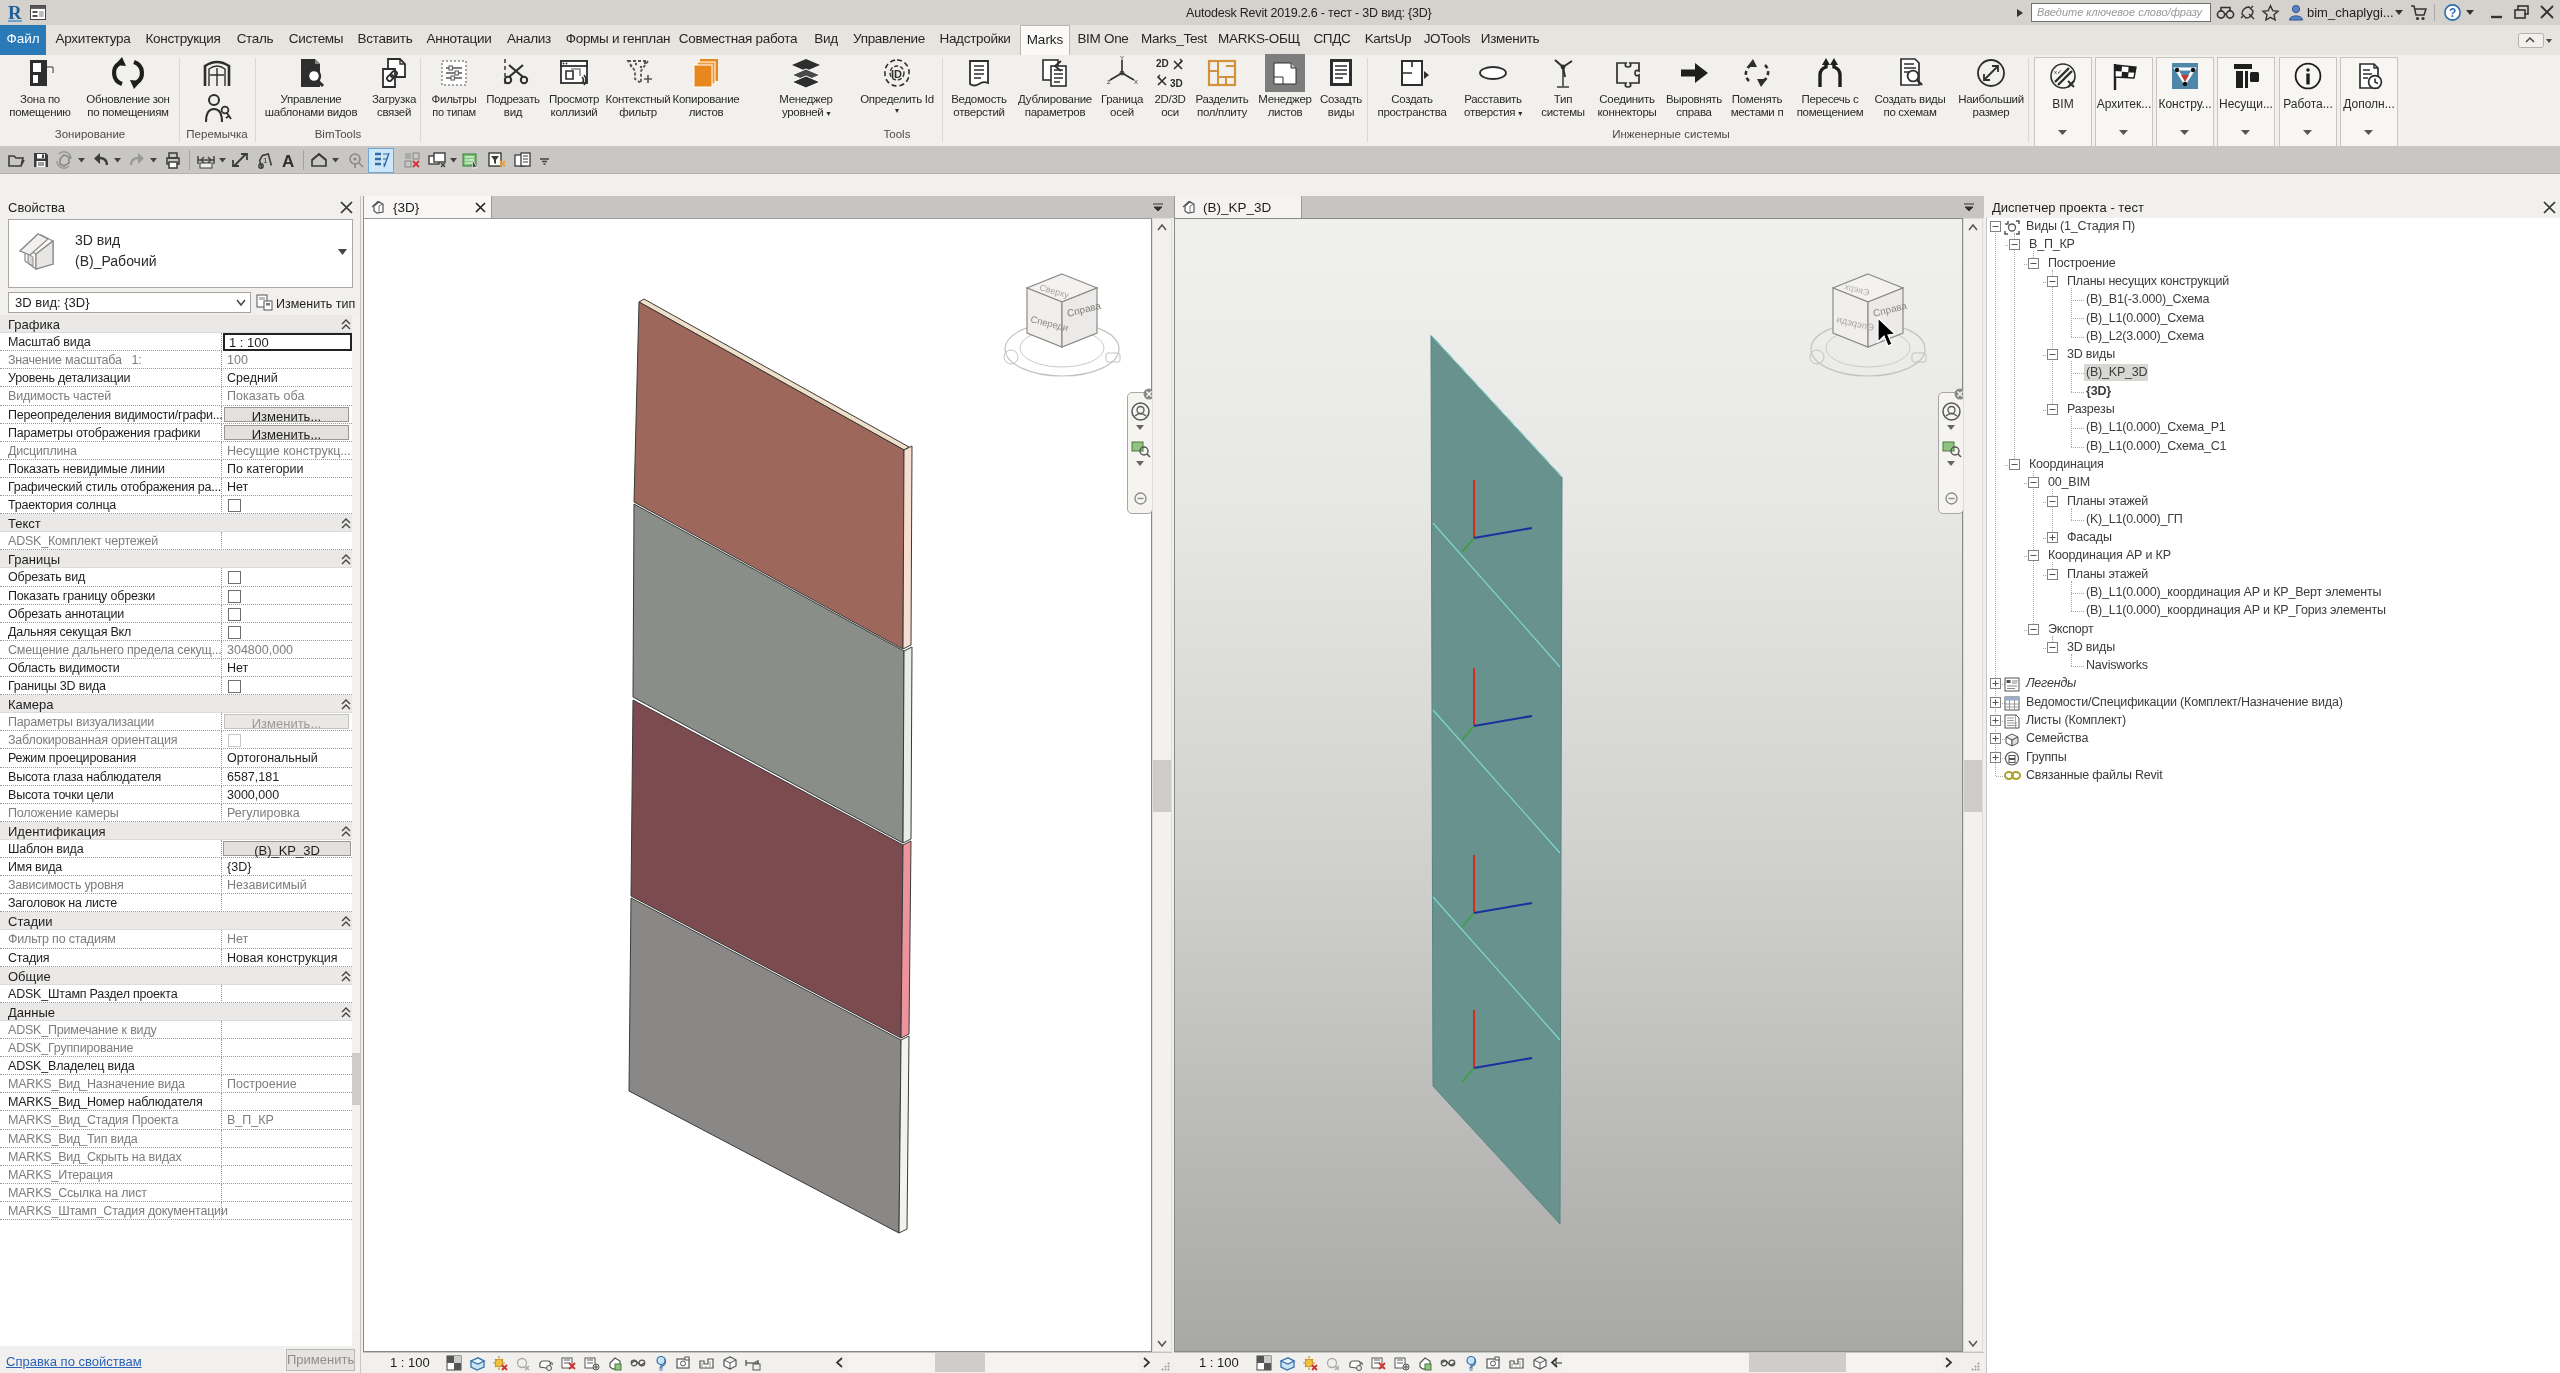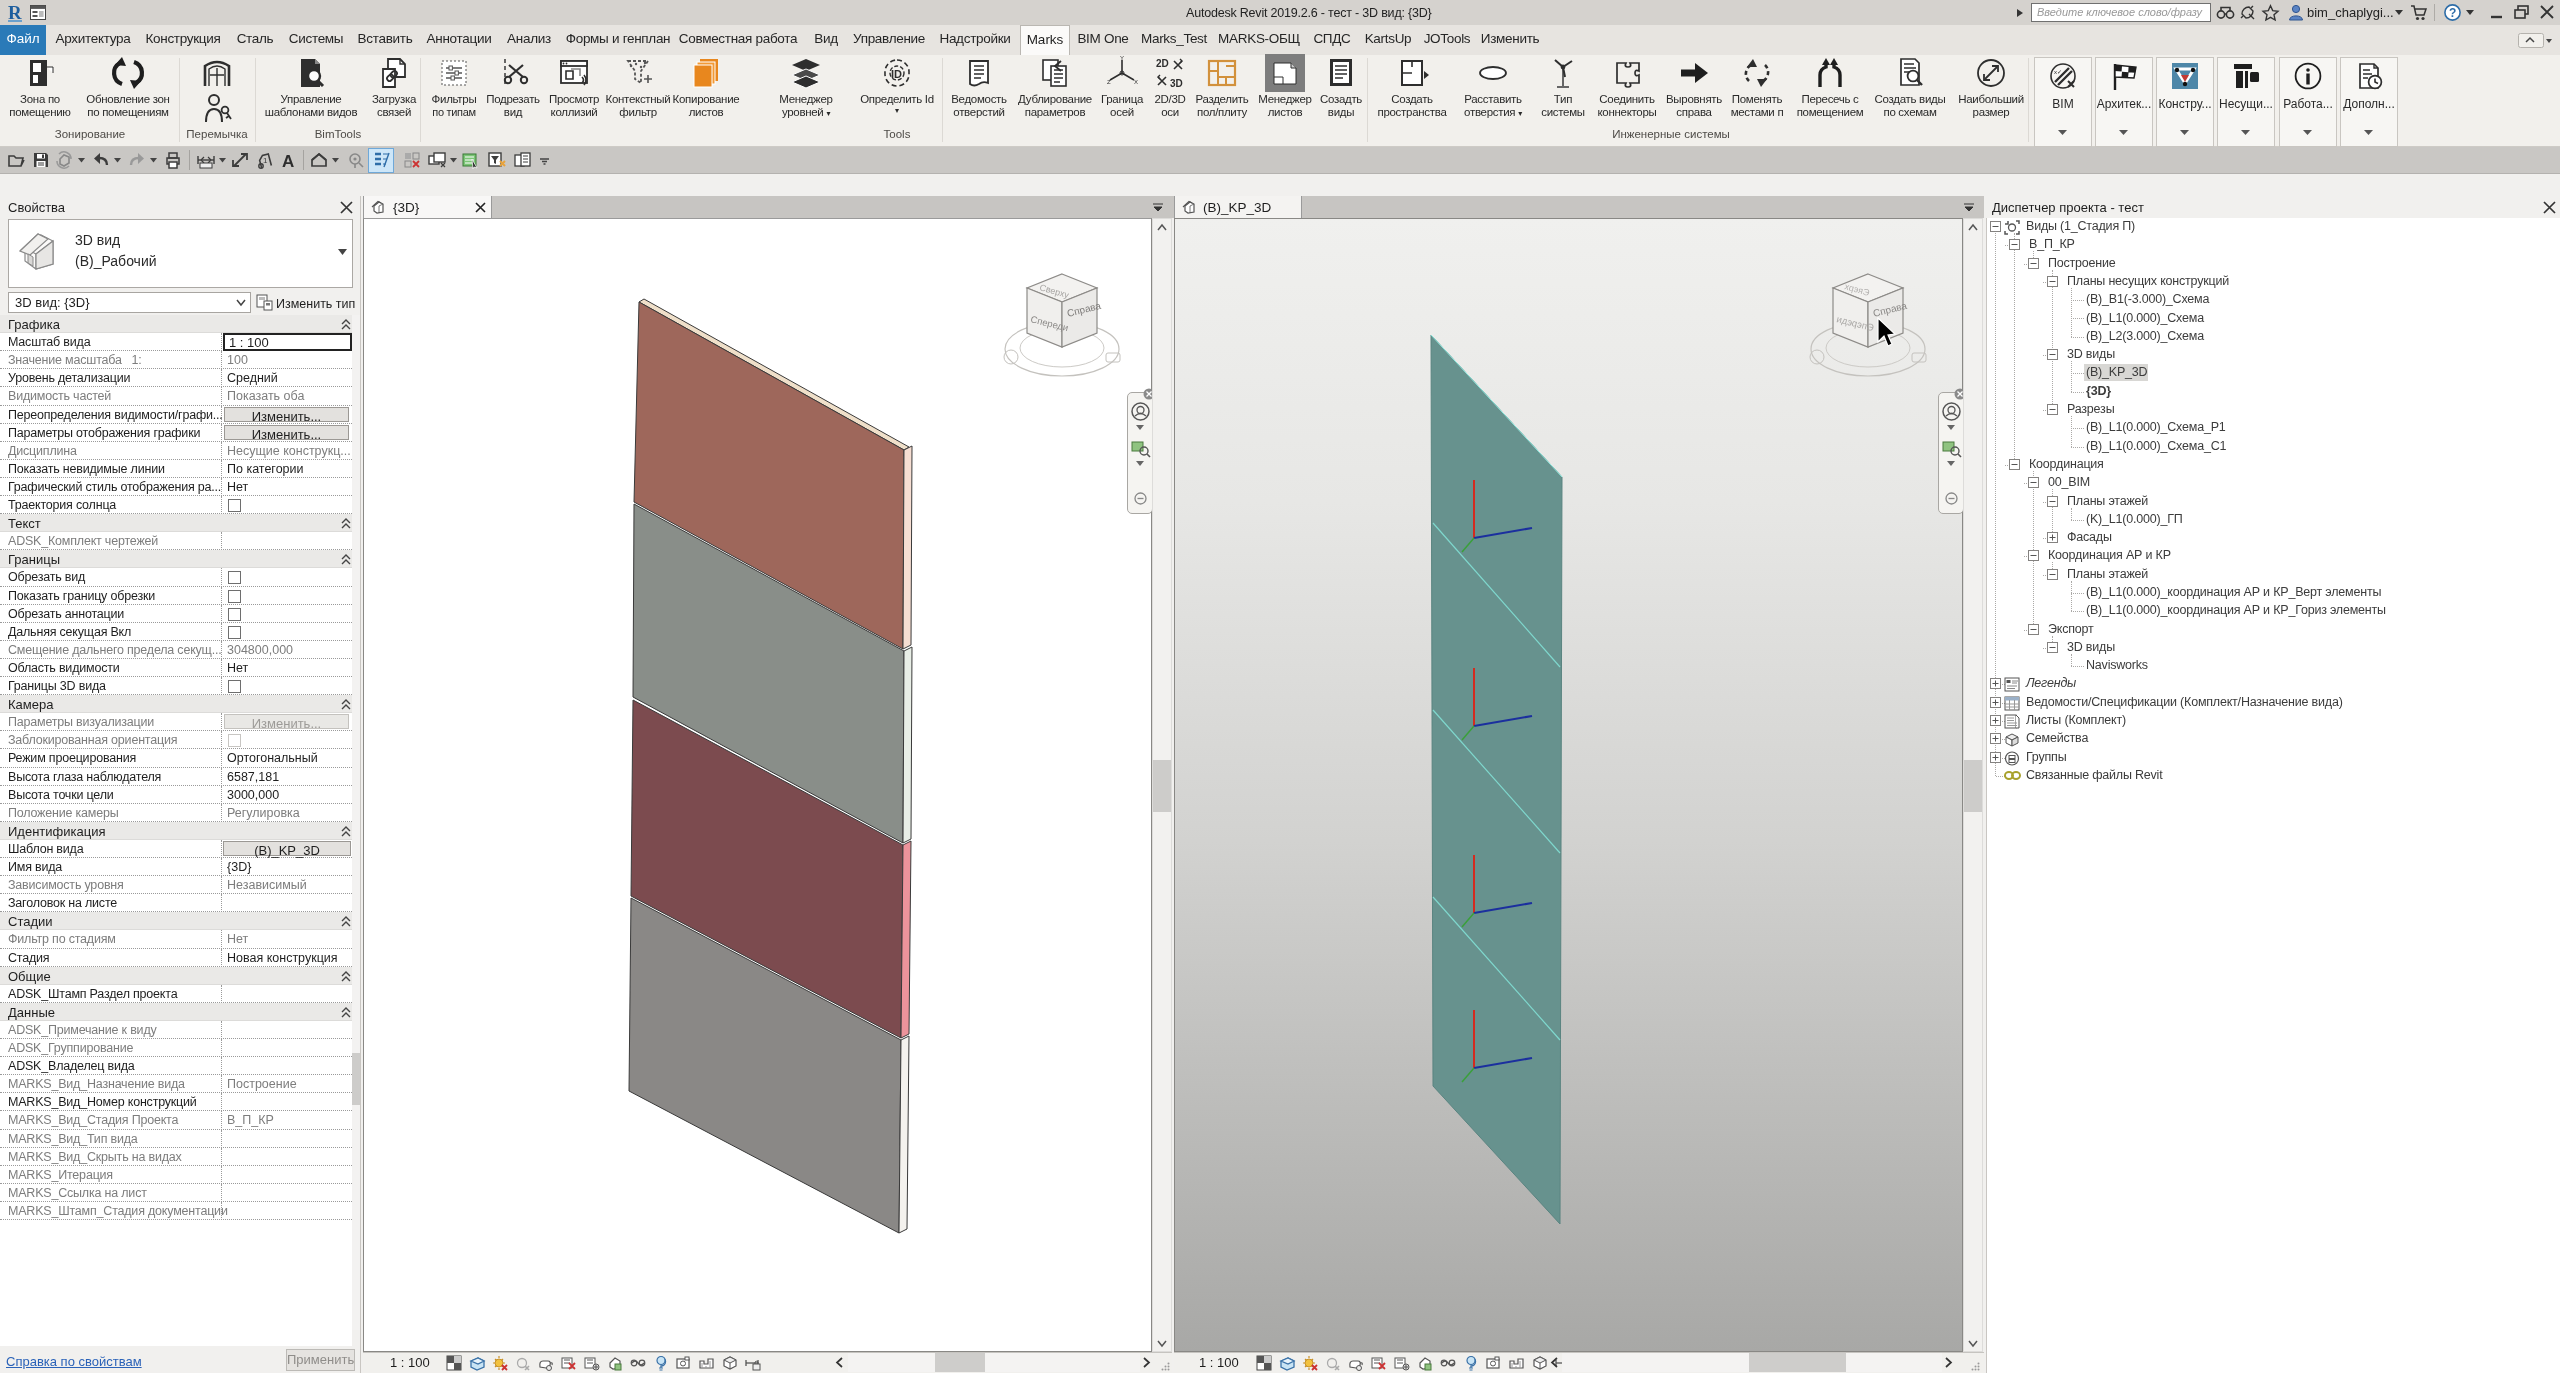--- a/index.html
+++ b/index.html
@@ -720,21 +720,21 @@
 <div class="a t" style="left:8px;top:1041px;font-size:12.5px;letter-spacing:-0.2px;color:#7d7d7d;">ADSK_Группирование</div>
 <div class="a" style="left:0px;top:1057px;width:352px;height:18px;background:#fff;border-bottom:1px dotted #9a9a9a;"></div>
 <div class="a" style="left:221px;top:1057px;width:1px;height:18px;border-left:1px dotted #9a9a9a;"></div>
 <div class="a t" style="left:8px;top:1059px;font-size:12.5px;letter-spacing:-0.2px;color:#1e1e1e;">ADSK_Владелец вида</div>
 <div class="a" style="left:0px;top:1075px;width:352px;height:18px;background:#fff;border-bottom:1px dotted #9a9a9a;"></div>
 <div class="a" style="left:221px;top:1075px;width:1px;height:18px;border-left:1px dotted #9a9a9a;"></div>
 <div class="a t" style="left:8px;top:1077px;font-size:12.5px;letter-spacing:-0.2px;color:#7d7d7d;">MARKS_Вид_Назначение вида</div>
 <div class="a t" style="left:227px;top:1077px;font-size:12.5px;color:#7d7d7d;">Построение</div>
 <div class="a" style="left:0px;top:1093px;width:352px;height:18px;background:#fff;border-bottom:1px dotted #9a9a9a;"></div>
 <div class="a" style="left:221px;top:1093px;width:1px;height:18px;border-left:1px dotted #9a9a9a;"></div>
-<div class="a t" style="left:8px;top:1095px;font-size:12.5px;letter-spacing:-0.2px;color:#1e1e1e;">MARKS_Вид_Номер конструкций</div>
+<div class="a t" style="left:8px;top:1095px;font-size:12.5px;letter-spacing:-0.2px;color:#1e1e1e;">MARKS_Вид_Номер наблюдателя</div>
 <div class="a" style="left:0px;top:1111px;width:352px;height:19px;background:#fff;border-bottom:1px dotted #9a9a9a;"></div>
 <div class="a" style="left:221px;top:1111px;width:1px;height:19px;border-left:1px dotted #9a9a9a;"></div>
 <div class="a t" style="left:8px;top:1113px;font-size:12.5px;letter-spacing:-0.2px;color:#7d7d7d;">MARKS_Вид_Стадия Проекта</div>
 <div class="a t" style="left:227px;top:1113px;font-size:12.5px;color:#7d7d7d;">В_П_КР</div>
 <div class="a" style="left:0px;top:1130px;width:352px;height:18px;background:#fff;border-bottom:1px dotted #9a9a9a;"></div>
 <div class="a" style="left:221px;top:1130px;width:1px;height:18px;border-left:1px dotted #9a9a9a;"></div>
 <div class="a t" style="left:8px;top:1132px;font-size:12.5px;letter-spacing:-0.2px;color:#7d7d7d;">MARKS_Вид_Тип вида</div>
 <div class="a" style="left:0px;top:1148px;width:352px;height:18px;background:#fff;border-bottom:1px dotted #9a9a9a;"></div>
 <div class="a" style="left:221px;top:1148px;width:1px;height:18px;border-left:1px dotted #9a9a9a;"></div>
 <div class="a t" style="left:8px;top:1150px;font-size:12.5px;letter-spacing:-0.2px;color:#7d7d7d;">MARKS_Вид_Скрыть на видах</div>

